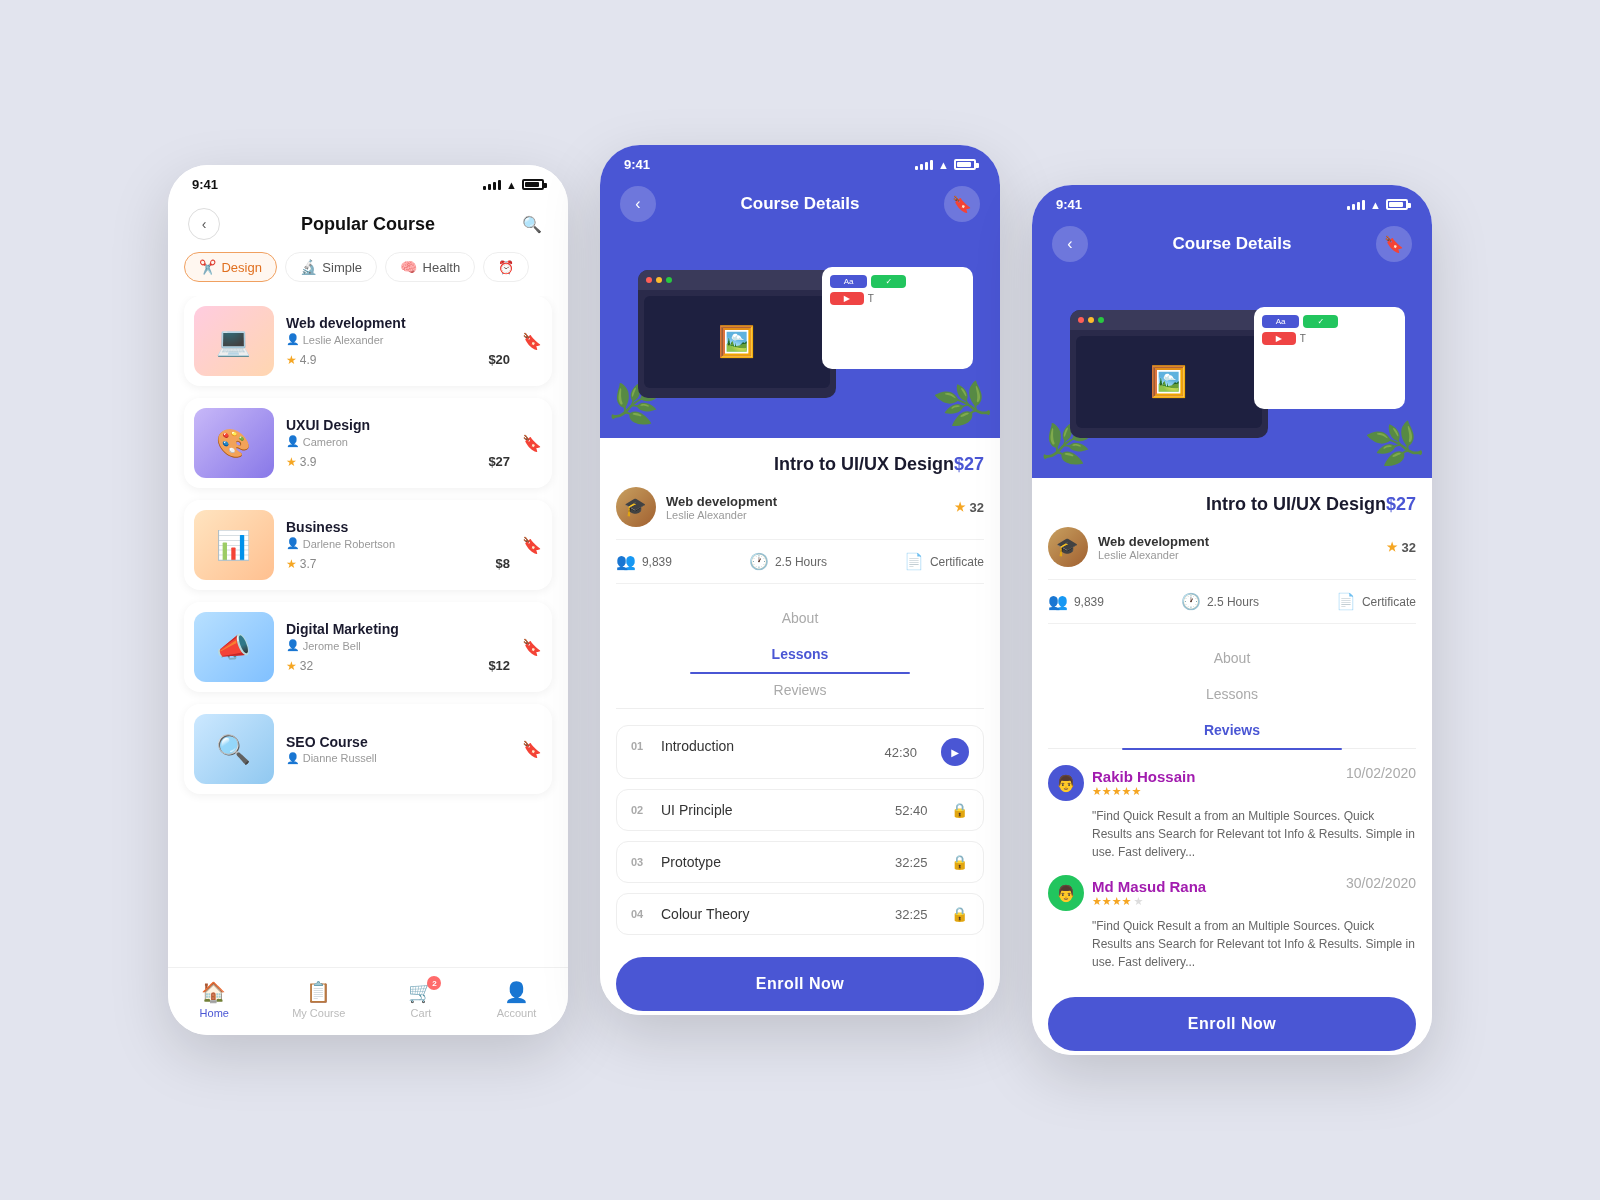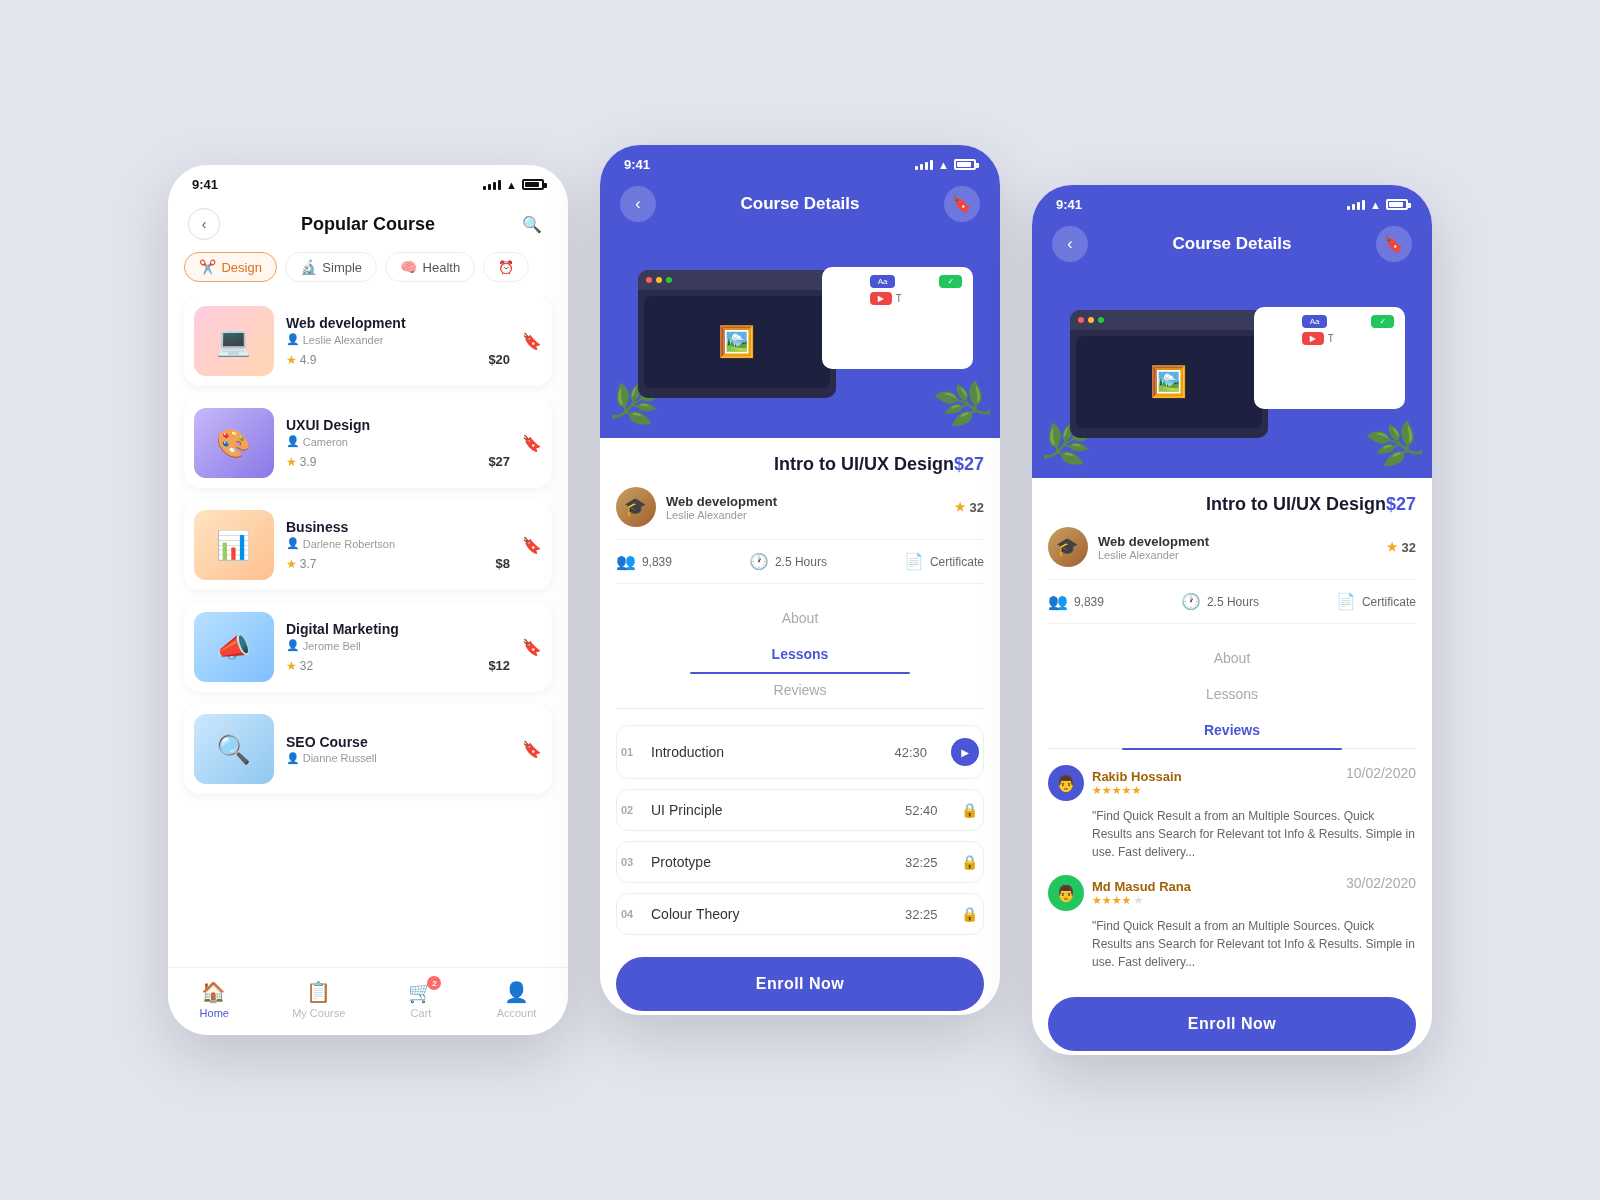--- a/index.html
+++ b/index.html
@@ -170,21 +170,21 @@
     .ill-window-content {
       background: #1e2040; margin: 6px; border-radius: 6px; height: calc(100% - 36px);
       display: flex; align-items: center; justify-content: center; font-size: 30px;
     }
     .ill-panel {
       position: absolute; background: #fff; border-radius: 10px;
       right: 2%; top: 8%; width: 42%; height: 60%; padding: 8px;
       display: flex; flex-direction: column; gap: 4px;
     }
     .ill-panel-row { display: flex; gap: 4px; align-items: center; }
-    .ill-tag { background: #4a56d4; color: #fff; font-size: 8px; padding: 2px 8px; border-radius: 4px; margin-left: 40px; }
+    .ill-tag { background: #4a56d4; color: #fff; font-size: 8px; padding: 2px 14px; border-radius: 4px; }
     .ill-tag-g { background: #22c55e; }
     .ill-tag-r { background: #ef4444; }
     .ill-leaf { position: absolute; font-size: 40px; opacity: 0.8; }
     .ill-leaf-l { bottom: -5px; left: -10px; transform: rotate(20deg); }
     .ill-leaf-r { bottom: -5px; right: -10px; transform: rotate(-30deg) scaleX(-1); }
 
     
     .course-body { flex: 1; overflow-y: auto; padding: 16px; background: #fff; }
     .course-title-row { display: flex; justify-content: flex-end; align-items: flex-start; margin-bottom: 12px; }
     .course-detail-title { font-size: 18px; font-weight: 700; color: #1a1a2e; }
@@ -219,22 +219,22 @@
       color: #aaa; cursor: pointer; position: relative; font-weight: 500;
     }
     .tab.active { color: #4a56d4; font-weight: 600; }
     .tab.active::after {
       content: ''; position: absolute; bottom: -2px; left: 20%; right: 20%;
       height: 2.5px; background: #4a56d4; border-radius: 2px;
     }
 
     
     .lesson-item {
-      display: flex; align-items: center; justify-content: space-between;
-      padding: 12px 4px; border: 1.5px solid #eee; border-radius: 12px;
+      display: flex; align-items: flex-start; justify-content: space-between;
+      padding: 12px 14px; border: 1.5px solid #eee; border-radius: 12px;
       margin-bottom: 10px;
     }
     .lesson-left { display: flex; align-items: center; gap: 10px; }
     .lesson-num { font-size: 11px; color: #aaa; font-weight: 600; width: 20px; }
     .lesson-title { font-size: 14px; font-weight: 500; color: #333; }
     .lesson-right { display: flex; align-items: center; gap: 24px; }
     .lesson-time { font-size: 13px; color: #666; }
     .play-btn { 
       width: 28px; height: 28px; background: #4a56d4; border-radius: 50%;
       display: flex; align-items: center; justify-content: center;
@@ -244,21 +244,21 @@
 
     
     .review-item { margin-bottom: 14px; }
     .review-header { display: flex; justify-content: space-between; align-items: flex-start; margin-bottom: 6px; }
     .reviewer-info { display: flex; align-items: center; gap: 8px; }
     .reviewer-avatar {
       width: 36px; height: 36px; border-radius: 50%; overflow: hidden;
       background: #4a56d4; display: flex; align-items: center; justify-content: center; font-size: 16px;
     }
     .reviewer-avatar-2 { background: #22c55e; }
-    .reviewer-name { font-size: 13px; font-weight: 600; color: #a16207; }
+    .reviewer-name { font-size: 15px; font-weight: 600; color: #a21caf; }
     .review-stars { display: flex; gap: 2px; }
     .review-date { font-size: 14px; color: #aaa; }
     .review-text { font-size: 12px; color: #666; line-height: 1.5; margin-top: 4px; padding-left: 44px; }
 
     
     .enroll-btn {
       margin: 12px 0;
       background: #4a56d4;
       color: #fff;
       border: none;

